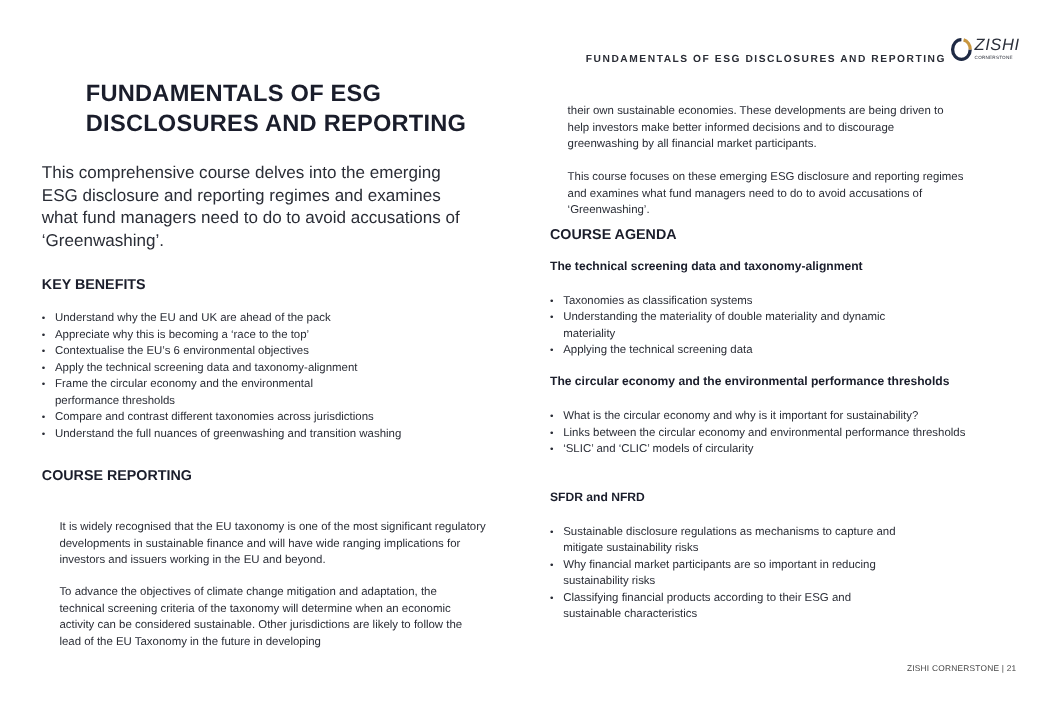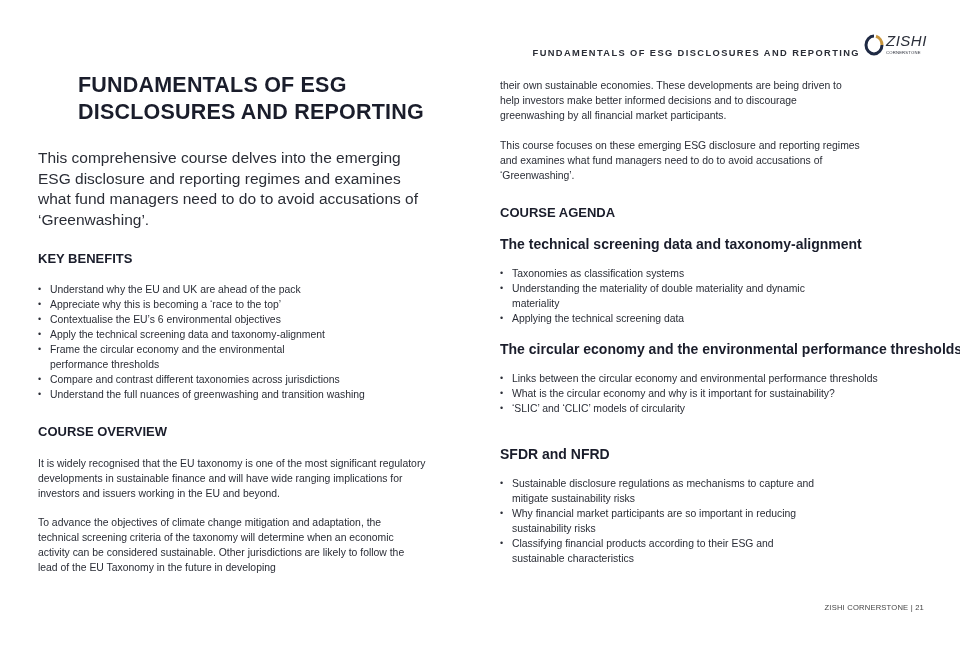--- a/index.html
+++ b/index.html
@@ -9,25 +9,25 @@
             font-weight: bold; color: #2a2d36; }
   .logo { position: absolute; top: 32px; left: 864px; width: 70px; height: 28px; }
   .logo-word { position: absolute; left: 22px; top: 0px; font-size: 15px; color: #2b2f3a; letter-spacing: 0.5px; font-family: "Liberation Sans", sans-serif; font-style: italic; }
   .logo-sub { position: absolute; left: 22px; top: 18px; font-size: 4.2px; color: #2b2f3a; letter-spacing: 0.2px; }
   .col { position: absolute; top: 0; }
   .left { left: 38px; width: 400px; }
   .right { left: 500px; width: 400px; }
   .title { position: absolute; top: 72px; left: 0; font-size: 21.5px; line-height: 27px; font-weight: bold; color: #1a1d2b; letter-spacing: 0.2px; width: 400px; margin-left: 40px; }
   .intro { position: absolute; top: 148px; left: 0; width: 380px; font-size: 15.5px; line-height: 20.5px; color: #2a2d36; }
   h2 { margin: 0; font-size: 13px; font-weight: bold; color: #1a1d2b; position: absolute; left: 0; }
-  h3 { margin: 0; font-size: 14px; font-weight: bold; color: #1a1d2b; position: absolute; left: 0; white-space: nowrap; }
+  h3 { margin: 0; font-size: 11px; font-weight: bold; color: #1a1d2b; position: absolute; left: 0; white-space: nowrap; }
   ul { list-style: none; margin: 0; padding: 0; position: absolute; left: 0; font-size: 10.4px; line-height: 15px; color: #2a2d36; }
   ul li { position: relative; padding-left: 12px; }
   ul li::before { content: "•"; position: absolute; left: 0; top: 0; font-size: 9px; }
-  p { margin: 0; position: absolute; left: 0; font-size: 10.4px; line-height: 15px; color: #2a2d36; }
+  p { margin: 16px; position: absolute; left: 0; font-size: 10.4px; line-height: 15px; color: #2a2d36; }
   .footer { position: absolute; top: 603px; right: 36px; font-size: 7.6px; color: #444; letter-spacing: 0.2px; }
 </style>
 </head>
 <body>
 
 <div class="header">FUNDAMENTALS OF ESG DISCLOSURES AND REPORTING</div>
 
 <div class="logo">
   <svg width="20" height="22" viewBox="0 0 20 22" style="position:absolute;left:0;top:2px;">
     <path d="M10 2 A8 9 0 1 0 18 11" fill="none" stroke="#1f2a44" stroke-width="3"></path>
@@ -48,42 +48,42 @@
   <ul style="top:282px; width:380px;">
     <li>Understand why the EU and UK are ahead of the pack</li>
     <li>Appreciate why this is becoming a ‘race to the top’</li>
     <li>Contextualise the EU’s 6 environmental objectives</li>
     <li>Apply the technical screening data and taxonomy-alignment</li>
     <li style="width:270px;">Frame the circular economy and the environmental performance thresholds</li>
     <li>Compare and contrast different taxonomies across jurisdictions</li>
     <li>Understand the full nuances of greenwashing and transition washing</li>
   </ul>
 
-  <h2 style="top:424px;">COURSE OVERVIEW</h2>
+  <h2 style="top:424px;">COURSE REPORTING</h2>
   <p style="top:456px; width:390px;">It is widely recognised that the EU taxonomy is one of the most significant regulatory developments in sustainable finance and will have wide ranging implications for investors and issuers working in the EU and beyond.</p>
   <p style="top:515px; width:380px;">To advance the objectives of climate change mitigation and adaptation, the technical screening criteria of the taxonomy will determine when an economic activity can be considered sustainable. Other jurisdictions are likely to follow the lead of the EU Taxonomy in the future in developing</p>
 </div>
 
 <div class="col right">
   <p style="top:78px; width:345px;">their own sustainable economies. These developments are being driven to help investors make better informed decisions and to discourage greenwashing by all financial market participants.</p>
   <p style="top:138px; width:362px;">This course focuses on these emerging ESG disclosure and reporting regimes and examines what fund managers need to do to avoid accusations of ‘Greenwashing’.</p>
 
   <h2 style="top:205px;">COURSE AGENDA</h2>
 
   <h3 style="top:236px;">The technical screening data and taxonomy-alignment</h3>
   <ul style="top:266px; width:320px;">
     <li>Taxonomies as classification systems</li>
     <li>Understanding the materiality of double materiality and dynamic materiality</li>
     <li>Applying the technical screening data</li>
   </ul>
 
   <h3 style="top:341px;">The circular economy and the environmental performance thresholds</h3>
   <ul style="top:371px; width:385px;">
+    <li>What is the circular economy and why is it important for sustainability?</li>
     <li>Links between the circular economy and environmental performance thresholds</li>
-    <li>What is the circular economy and why is it important for sustainability?</li>
     <li>‘SLIC’ and ‘CLIC’ models of circularity</li>
   </ul>
 
   <h3 style="top:446px;">SFDR and NFRD</h3>
   <ul style="top:476px; width:340px;">
     <li>Sustainable disclosure regulations as mechanisms to capture and mitigate sustainability risks</li>
     <li>Why financial market participants are so important in reducing sustainability risks</li>
     <li style="width:310px;">Classifying financial products according to their ESG and sustainable characteristics</li>
   </ul>
 </div>

